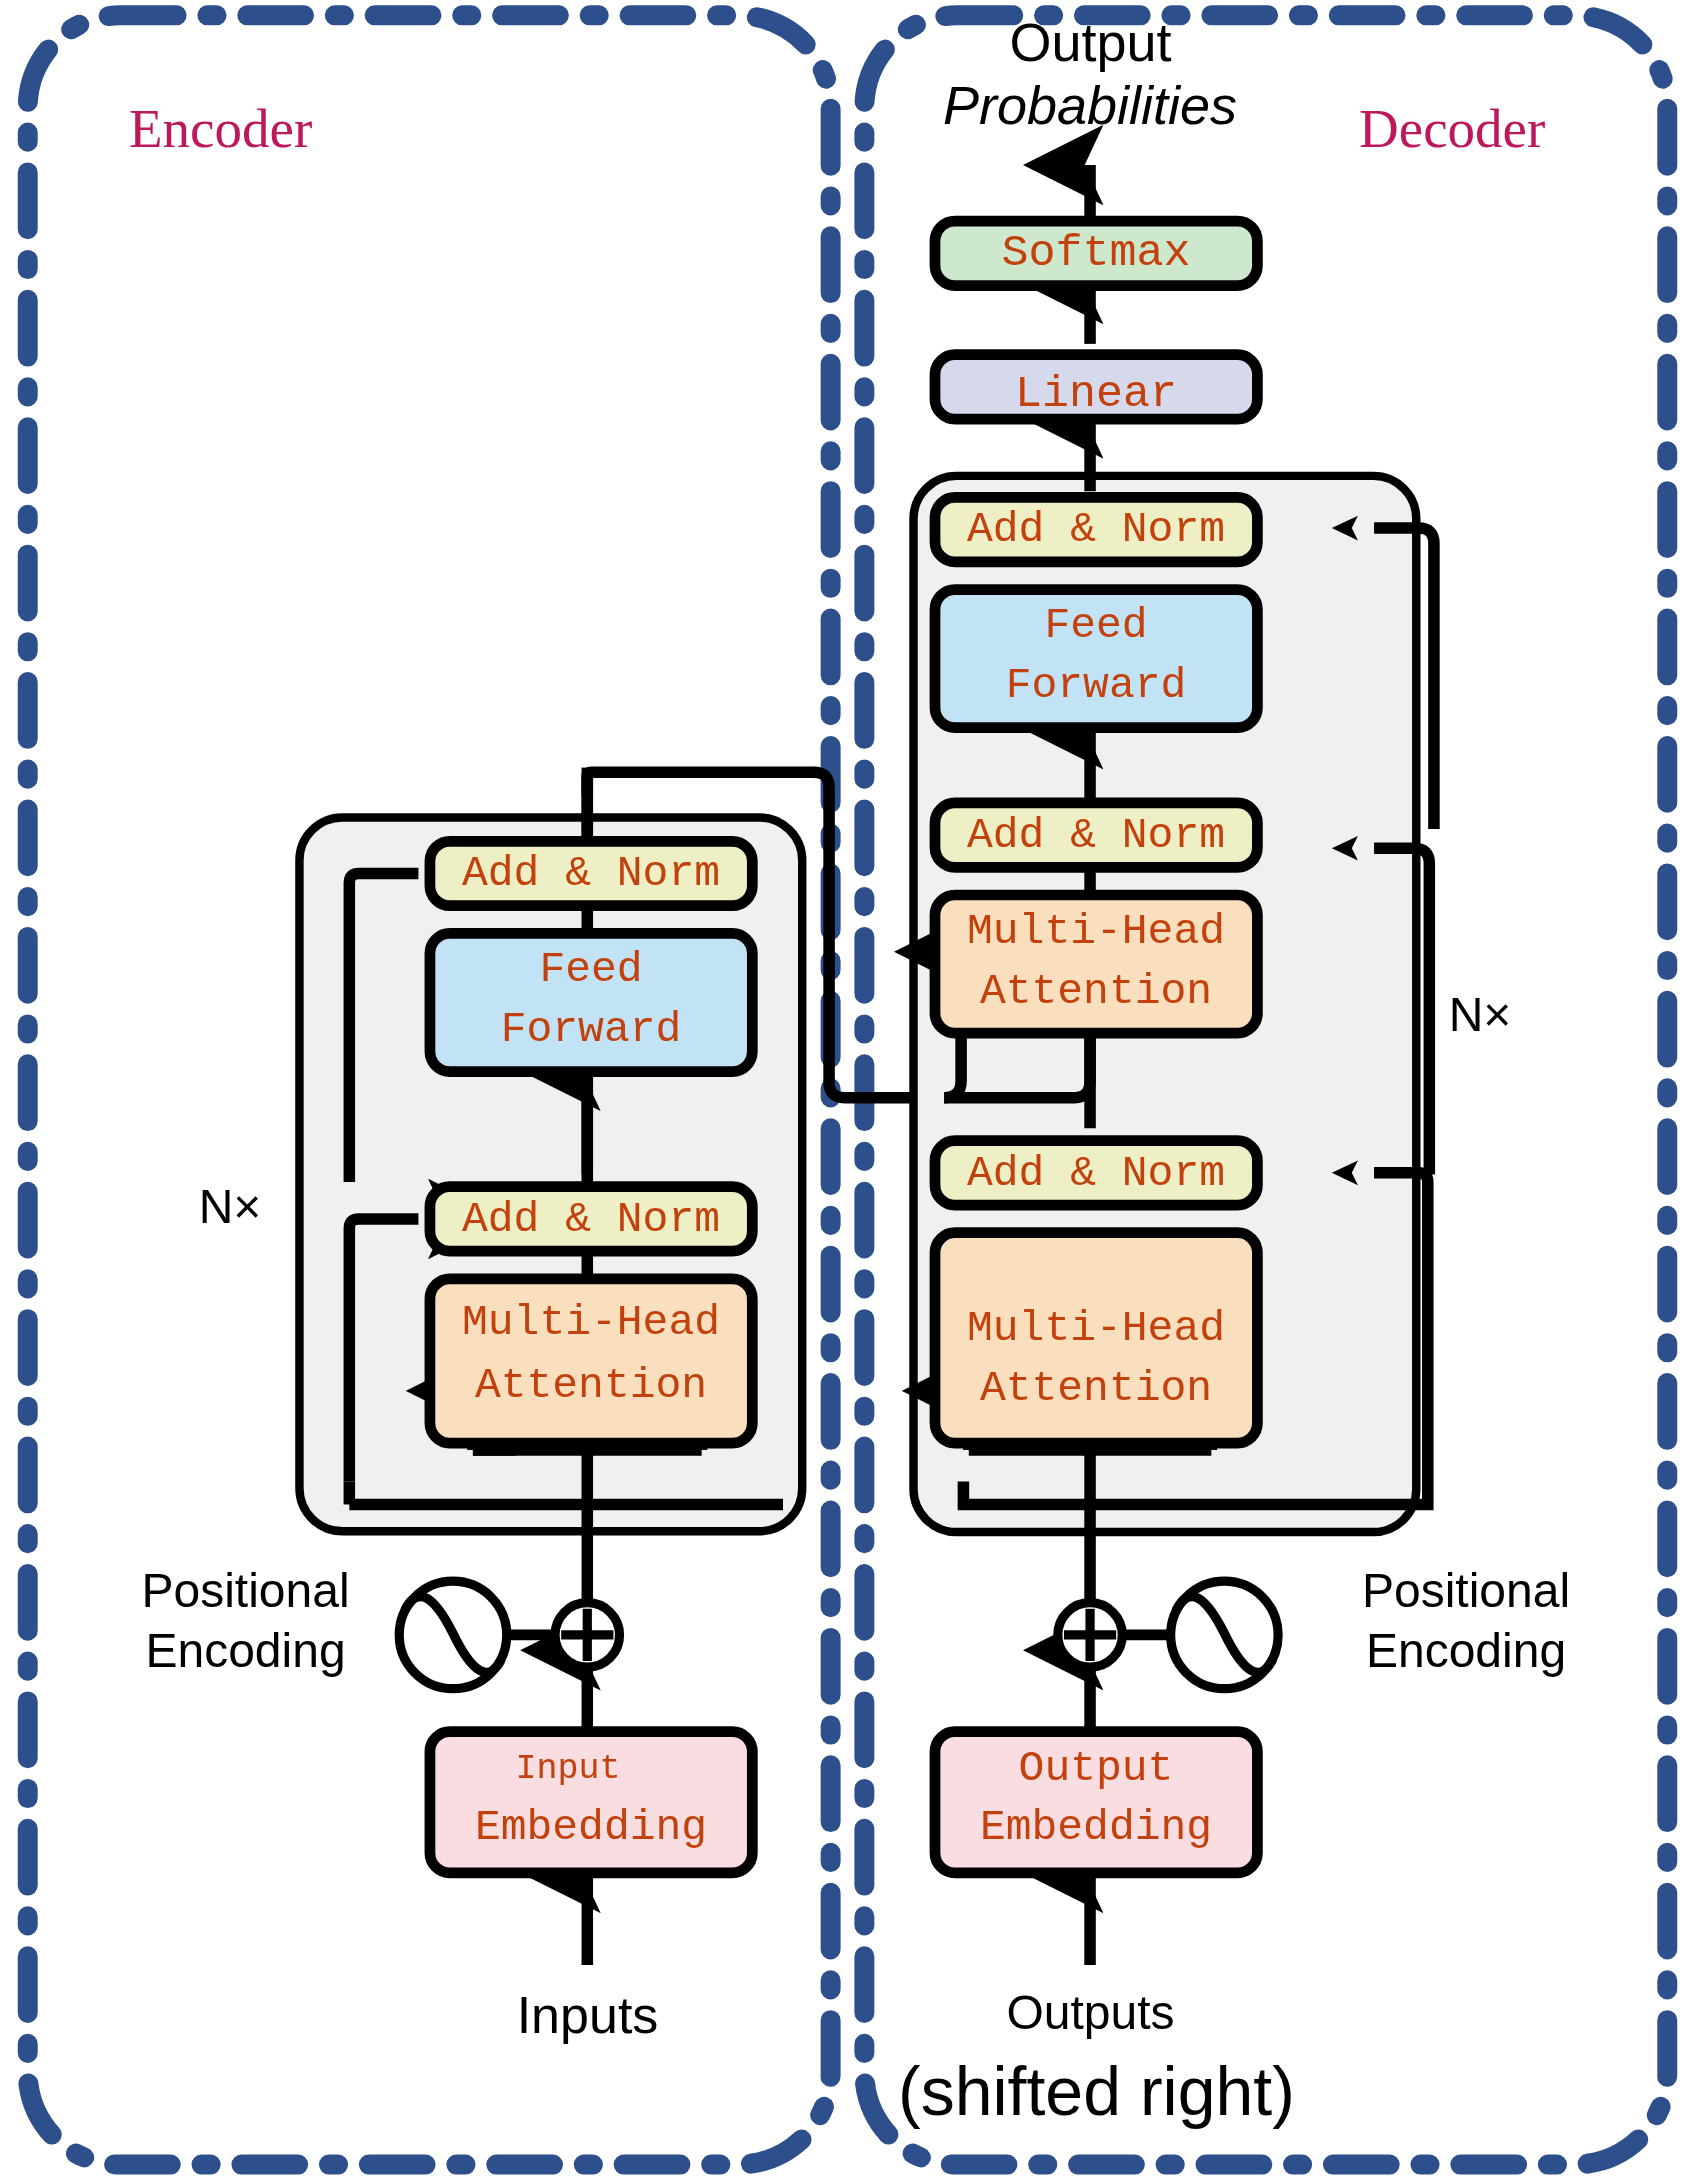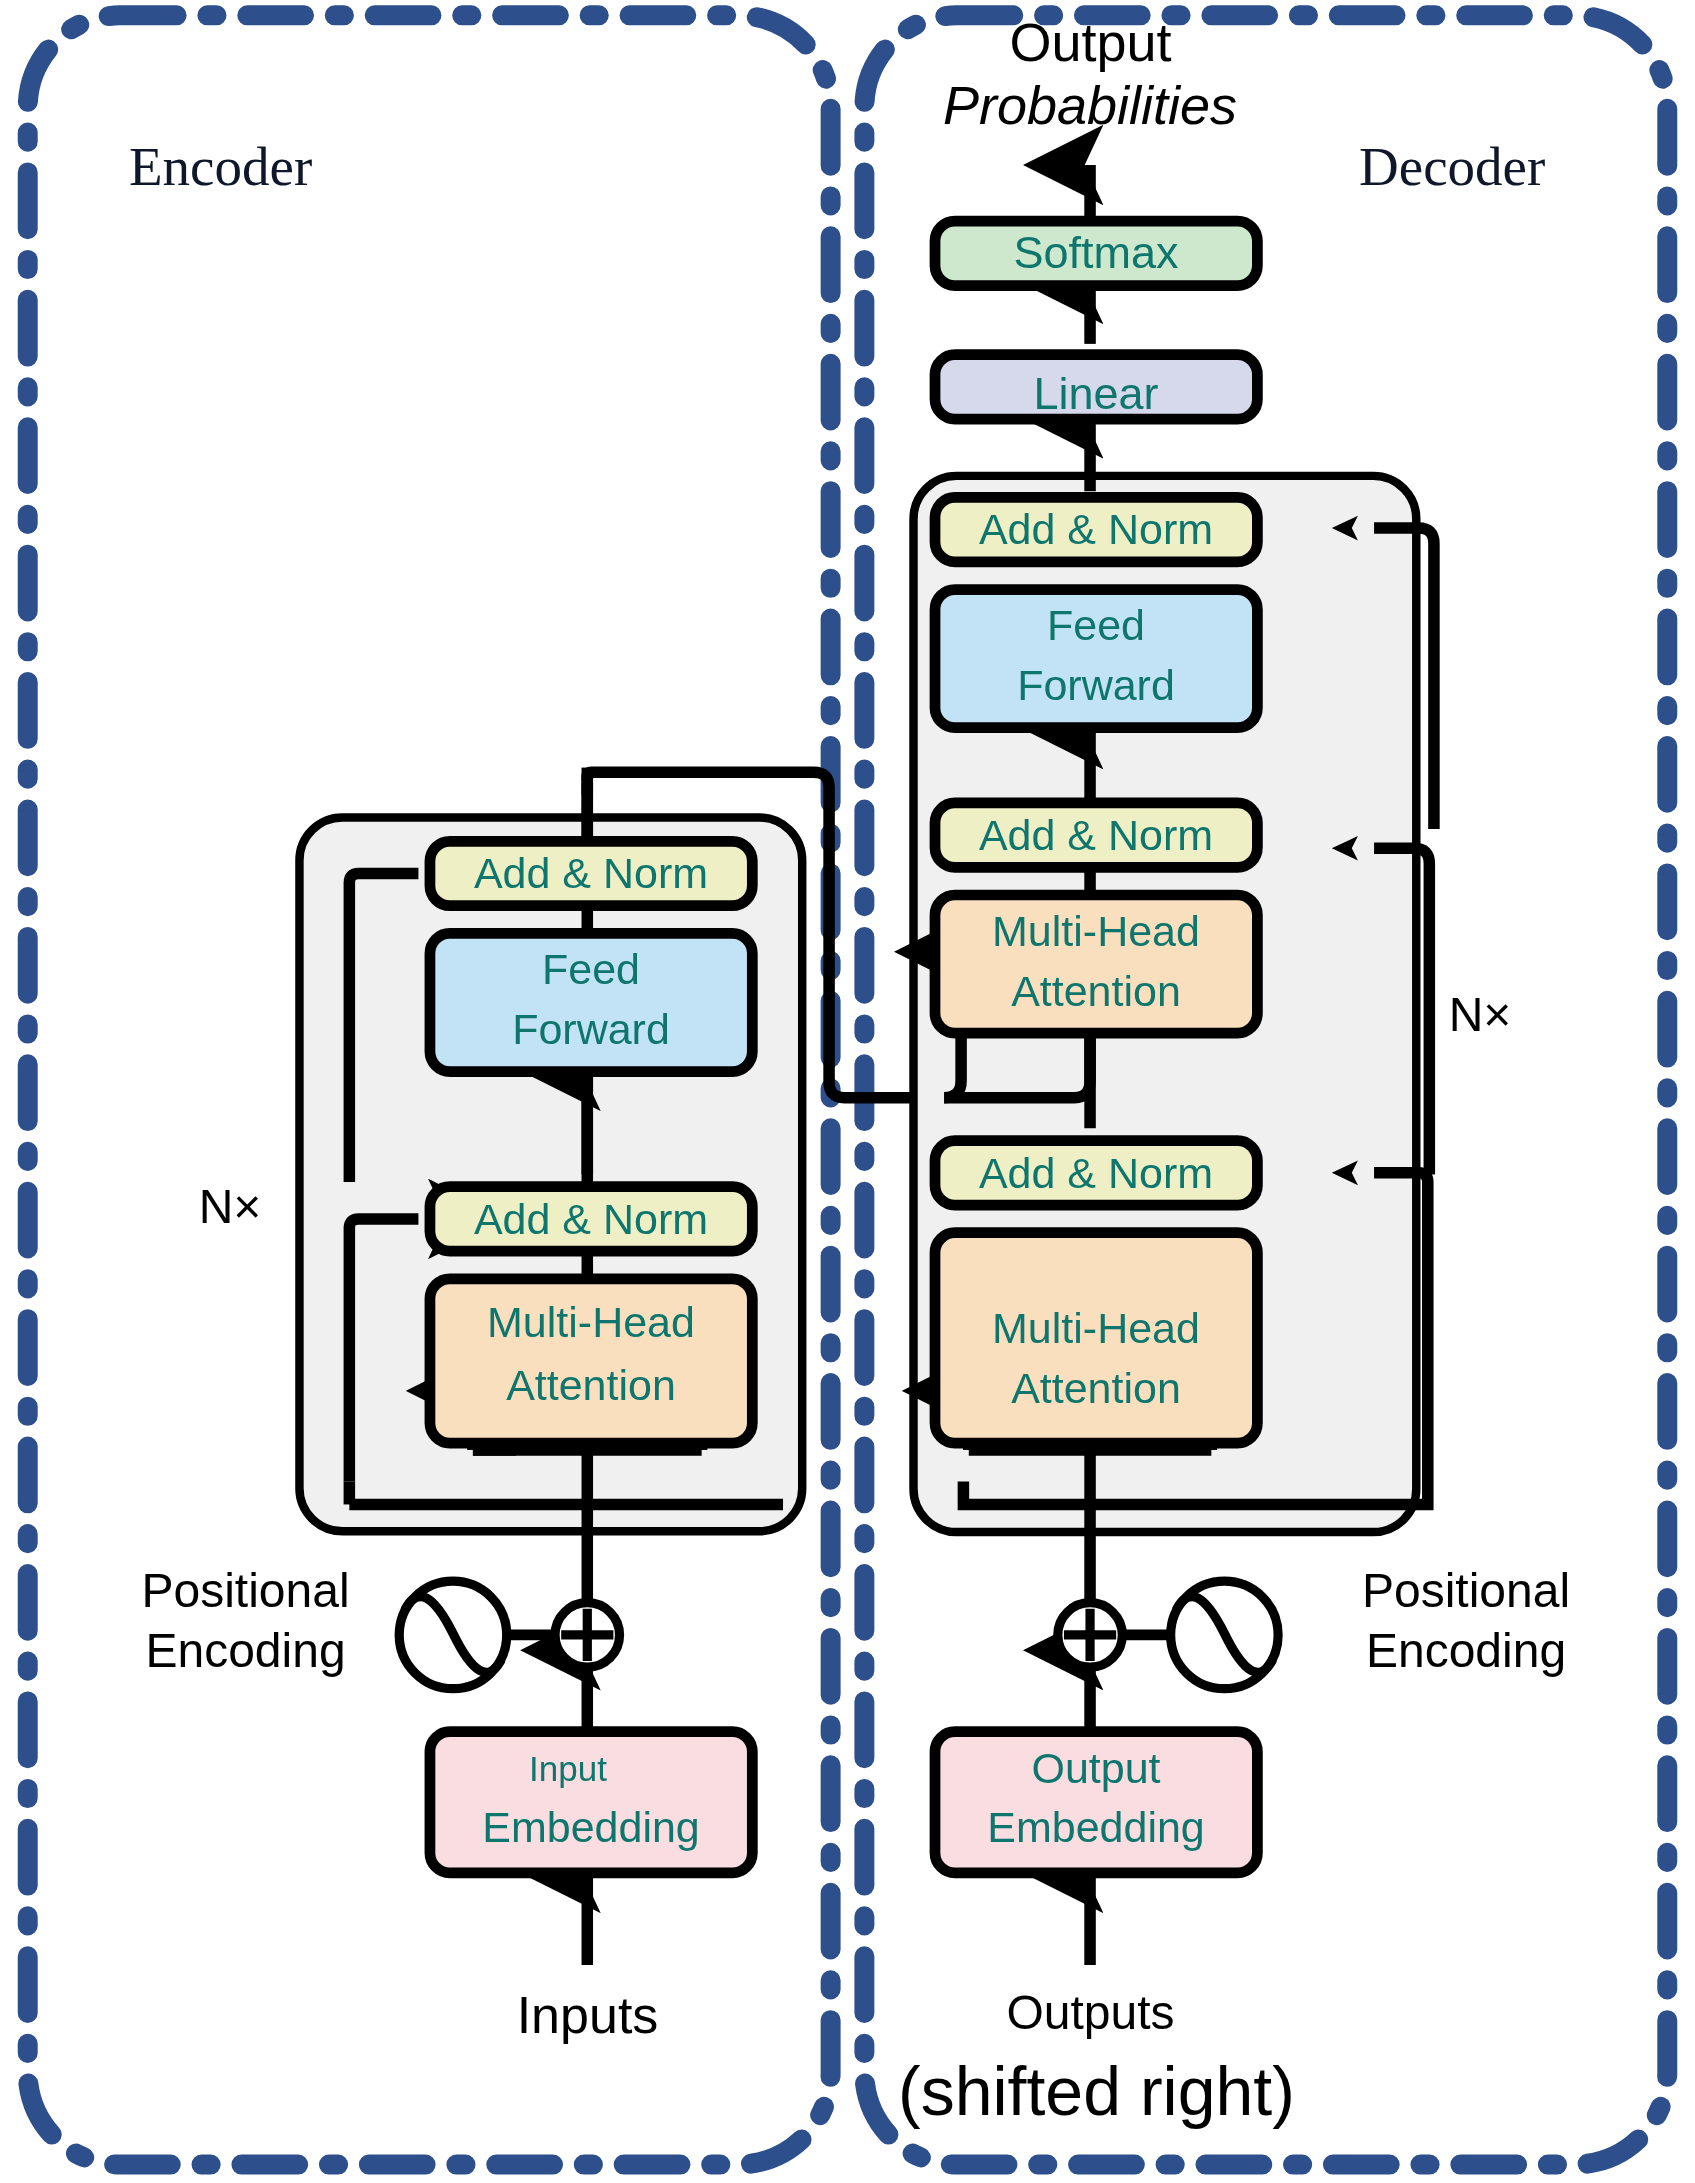--- a/index.html
+++ b/index.html
@@ -1,24 +1,24 @@
 <!DOCTYPE html>
 <html style="font-size:12.3px"><head>
 <meta charset="utf-8">
 <style>
   html,body{margin:0;padding:0;background:#ffffff;}
   body{width:1695px;height:2183px;position:relative;overflow:hidden;
        font-family:"Liberation Sans","DejaVu Sans",sans-serif;}
   #root{position:absolute;left:0;top:0;width:1695px;height:2183px;}
   svg.layer{position:absolute;left:0;top:0;width:1695px;height:2183px;}
   .txt{position:absolute;color:#000;line-height:1.04;text-align:center;white-space:pre;}
-  .blue-label{position:absolute;color:#0f172a;font-family:"Liberation Serif","DejaVu Serif",serif;
-              font-size:55px;line-height:1;margin-top:38px;}
+  .blue-label{position:absolute;color:#be185d;font-family:"Liberation Serif","DejaVu Serif",serif;
+              font-size:55px;line-height:1;}
   .boxlabel{position:absolute;display:flex;align-items:center;justify-content:center;
-            text-align:center;color:#0f766e;box-sizing:border-box;}
+            text-align:center;color:#c2410c;box-sizing:border-box;font-family:Liberation Mono, monospace;}
 </style>
 </head>
 <body>
 
 <div id="root">
 
   <svg class="layer" viewBox="0 0 2208 2844" xmlns="http://www.w3.org/2000/svg">
     <defs>
       <marker id="arrowUp" viewBox="0 0 12 12" refX="6" refY="10" markerWidth="7" markerHeight="7" orient="auto-start-reverse">
         <path d="M6 0 L12 12 L6 9.2 L0 12 Z" fill="#000"></path>

